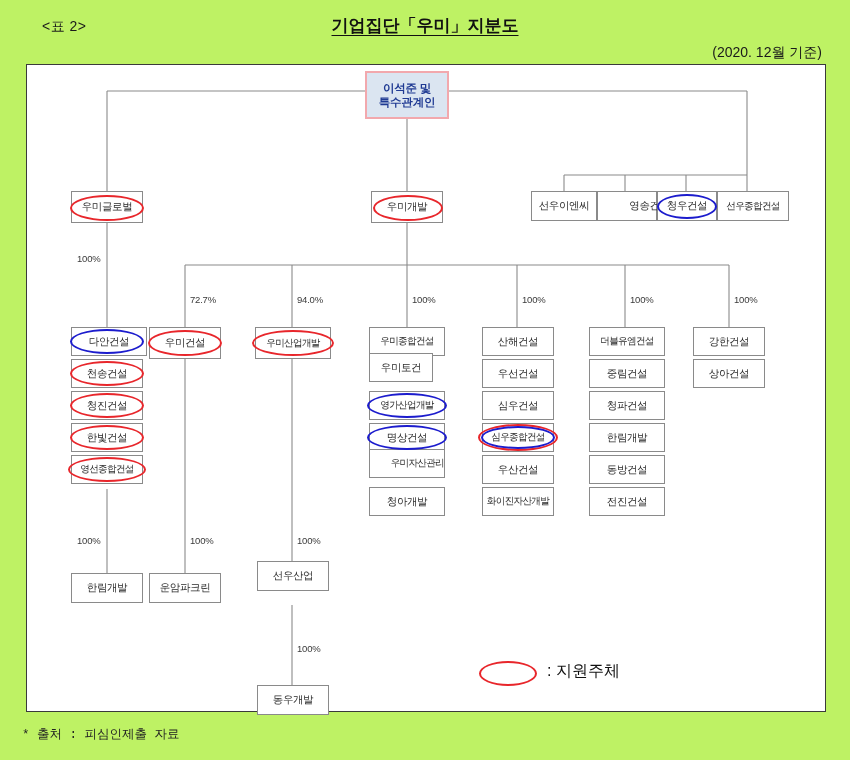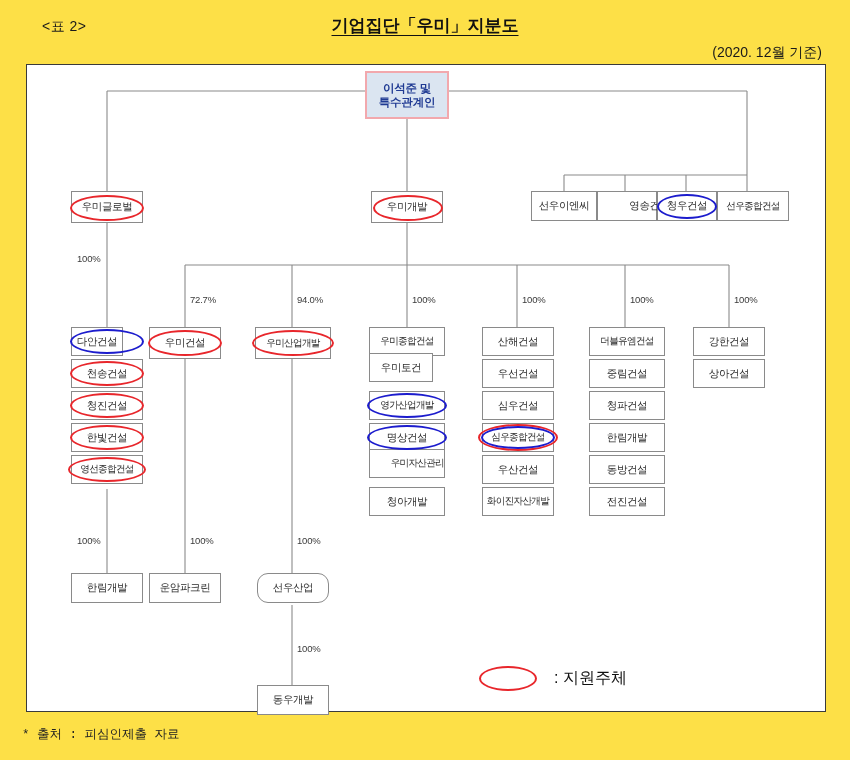--- a/index.html
+++ b/index.html
@@ -4,21 +4,21 @@
 <style>
   * { box-sizing: border-box; }
   html, body {
     margin: 0; padding: 0;
     background: #ffffff;
     font-family: "Liberation Sans", "DejaVu Sans", sans-serif;
   }
   #page {
     position: relative;
     width: 850px; height: 760px;
-    background: #fde047;
+    background: #bef264;
     overflow: hidden;
   }
 
   
   #table-label {
     position: absolute; left: 42px; top: 18px;
     font-size: 14px; color: #1a1a1a; letter-spacing: .5px;
     white-space: nowrap;
   }
   #chart-title {
@@ -83,21 +83,21 @@
 
   .pct {
     position: absolute;
     font-size: 9.5px; color: #3a3a3a;
     white-space: nowrap; z-index: 3;
     letter-spacing: -.2px;
   }
 
   
   #legend { position: absolute; left: 452px; top: 596px; z-index: 6; }
-  .legend-row { display: flex; align-items: center; height: 34px; gap: 7px; }
+  .legend-row { display: flex; align-items: flex-start; height: 34px; }
   .legend-ellipse {
     width: 58px; height: 25px; border-radius: 50%;
     background: transparent; flex: none;
   }
   .legend-ellipse.red  { border: 2.2px solid #e8262b; }
   .legend-ellipse.blue { border: 2.2px solid #1c1ccd; }
   .legend-text {
     margin-left: 10px; font-size: 16px; color: #111; white-space: nowrap;
   }
 </style>
@@ -183,21 +183,21 @@
       <div class="pct" style="left:270px; top:229px;">94.0%</div>
       <div class="pct" style="left:385px; top:229px;">100%</div>
       <div class="pct" style="left:495px; top:229px;">100%</div>
       <div class="pct" style="left:603px; top:229px;">100%</div>
       <div class="pct" style="left:707px; top:229px;">100%</div>
       <div class="pct" style="left:50px; top:470px;">100%</div>
       <div class="pct" style="left:163px; top:470px;">100%</div>
       <div class="pct" style="left:270px; top:470px;">100%</div>
       <div class="pct" style="left:270px; top:578px;">100%</div>
 
-      <div class="node" style="left:44px; top:262px; width:52px; height:29px;">
+      <div class="node" style="left:44px; top:262px; width:76px; height:29px;">
         <span>다안건설</span>
       </div>
       <div class="ring blue" style="left:43px; top:264px; width:74px; height:25px;"></div>
 
       <div class="node" style="left:44px; top:294px; width:72px; height:29px;">
         <span>천송건설</span>
       </div>
       <div class="ring red" style="left:43px; top:296px; width:74px; height:25px;"></div>
 
       <div class="node" style="left:44px; top:326px; width:72px; height:29px;">
@@ -226,21 +226,21 @@
 
       <div class="node" style="left:122px; top:508px; width:72px; height:30px;">
         <span>운암파크린</span>
       </div>
 
       <div class="node sm" style="left:228px; top:262px; width:76px; height:32px;">
         <span>우미산업개발</span>
       </div>
       <div class="ring red" style="left:225px; top:265px; width:82px; height:26px;"></div>
 
-      <div class="node" style="left:230px; top:508px; width:72px; height:30px;border-radius:11px;">
+      <div class="node" style="left:230px; top:496px; width:72px; height:30px;">
         <span>선우산업</span>
       </div>
       <div class="node" style="left:230px; top:620px; width:72px; height:30px;">
         <span>동우개발</span>
       </div>
 
       <div class="node sm" style="left:342px; top:262px; width:76px; height:29px;">
         <span>우미종합건설</span>
       </div>
       <div class="node" style="left:342px; top:288px; width:64px; height:29px;">

